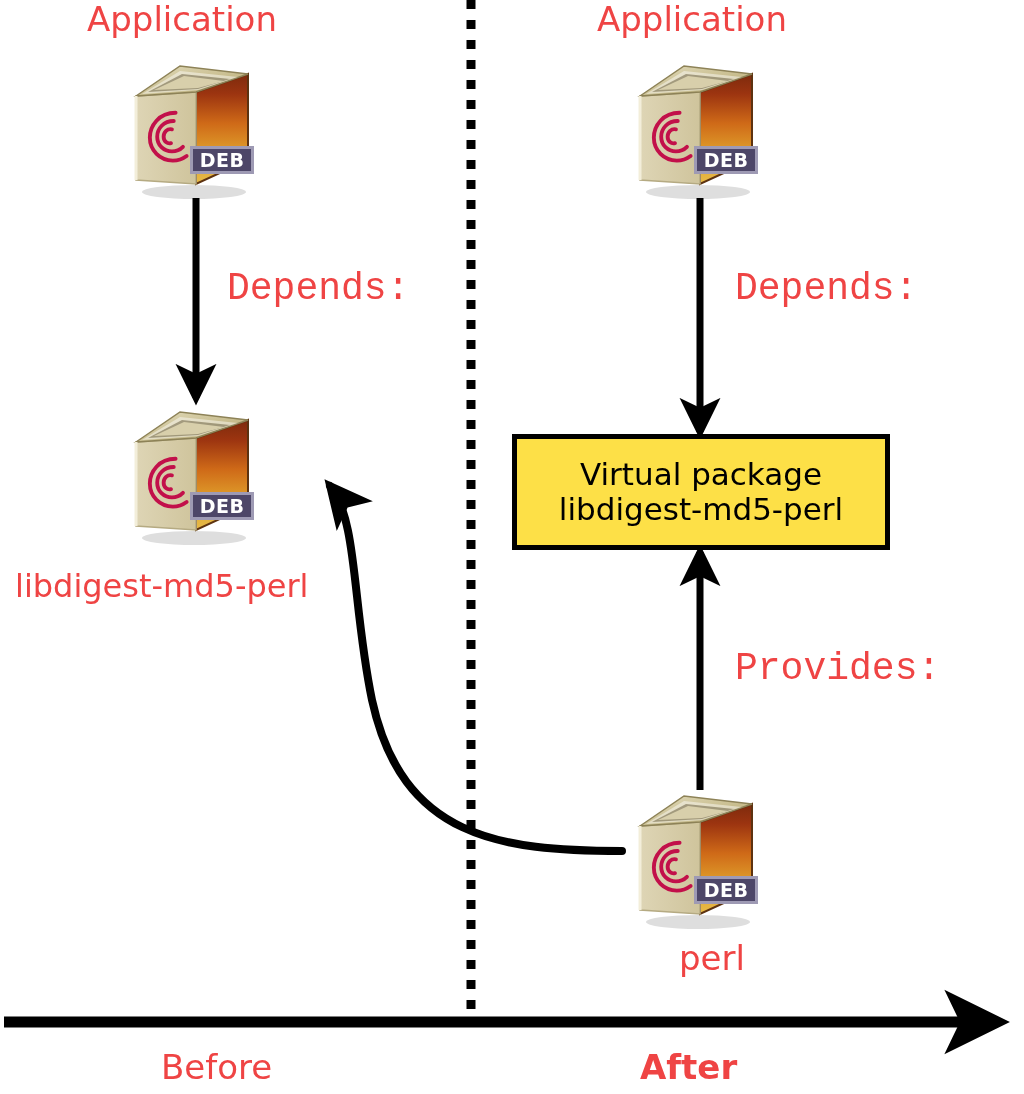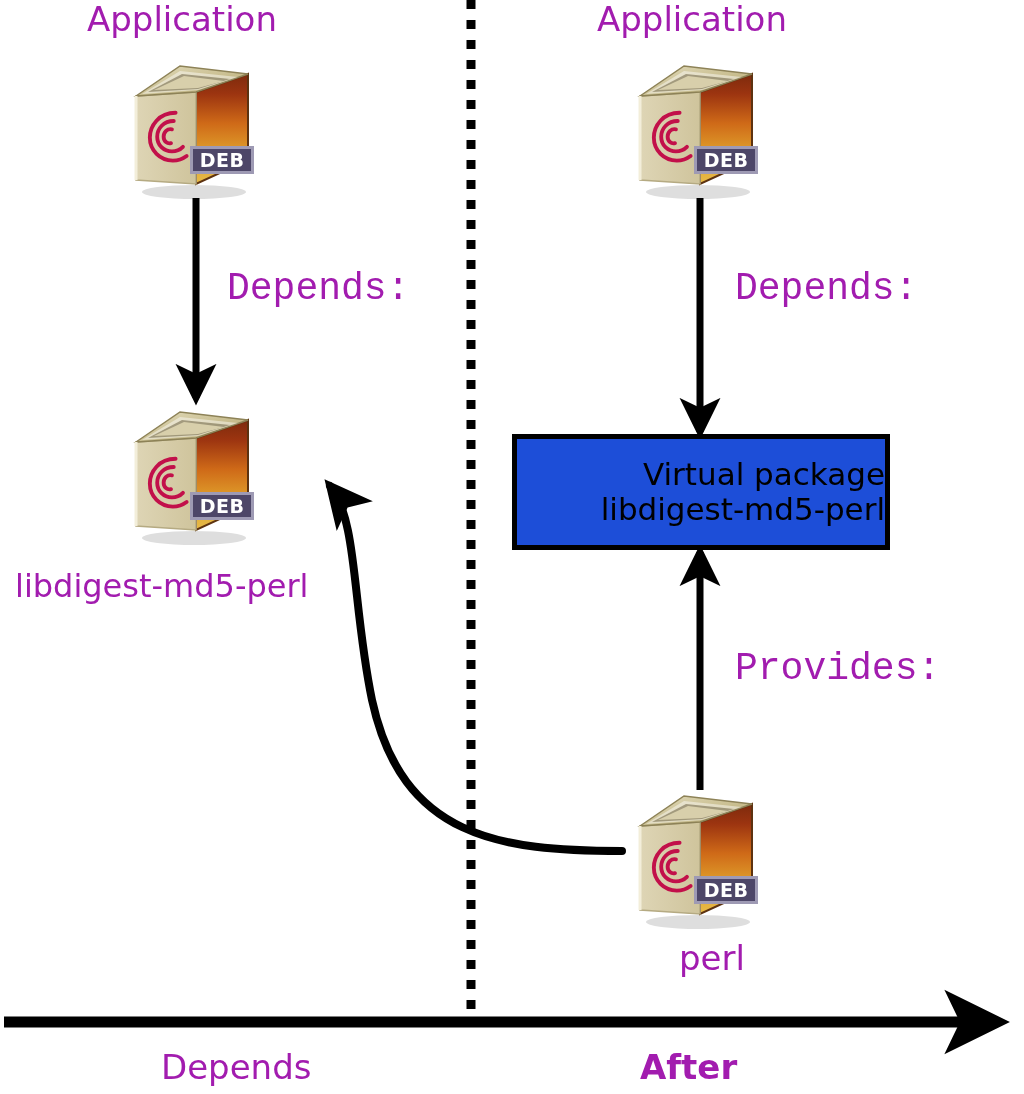--- a/index.html
+++ b/index.html
@@ -21,21 +21,21 @@
     height: 1094px;
   }
   #svg-layer {
     position: absolute;
     left: 0; top: 0;
     width: 1024px;
     height: 1094px;
   }
   .lbl {
     position: absolute;
-    color: #a21caf;
+    color: #ef4444;
     white-space: nowrap;
     line-height: 1.0;
   }
   .lbl-sans {
     font-family: "DejaVu Sans", sans-serif;
   }
   .lbl-mono {
     font-family: Liberation Mono, monospace;
   }
   
@@ -44,24 +44,24 @@
     width: 150px;
     height: 150px;
   }
   .deb-icon .icon-svg { display: block; width: 100%; height: 100%; }
 
   
   .vbox {
     position: absolute;
     box-sizing: border-box;
     border: 5px solid #000000;
-    background: #1d4ed8;
+    background: #fde047;
     display: flex;
     flex-direction: column;
-    align-items: flex-end;
+    align-items: center;
     justify-content: center;
   }
   .vbox-line {
     color: #000;
     font-family: "DejaVu Sans", sans-serif;
     line-height: 1.12;
     white-space: nowrap;
   }
 </style>
 </head>
@@ -177,17 +177,17 @@
   <div class="lbl lbl-mono" style="left:735px; top:270px; font-size:38px;">Depends:</div>
 
   <div class="lbl lbl-sans" style="left:15px; top:570px; font-size:32px;">libdigest-md5-perl</div>
 
   <div class="lbl lbl-mono" style="left:735px; top:650px; font-size:38px;">Provides:</div>
 
 
 
   <div class="lbl lbl-sans" style="left:659px; top:941px; font-size:34px;margin-left:20px;">perl</div>
 
-  <div class="lbl lbl-sans" style="left:161px; top:1050px; font-size:34px;">Depends</div>
+  <div class="lbl lbl-sans" style="left:161px; top:1050px; font-size:34px;">Before</div>
 
   <div class="lbl lbl-sans" style="left:640px; top:1050px; font-size:34px;font-weight:bold;">After</div>
 
 </div>
 
 </body></html>

